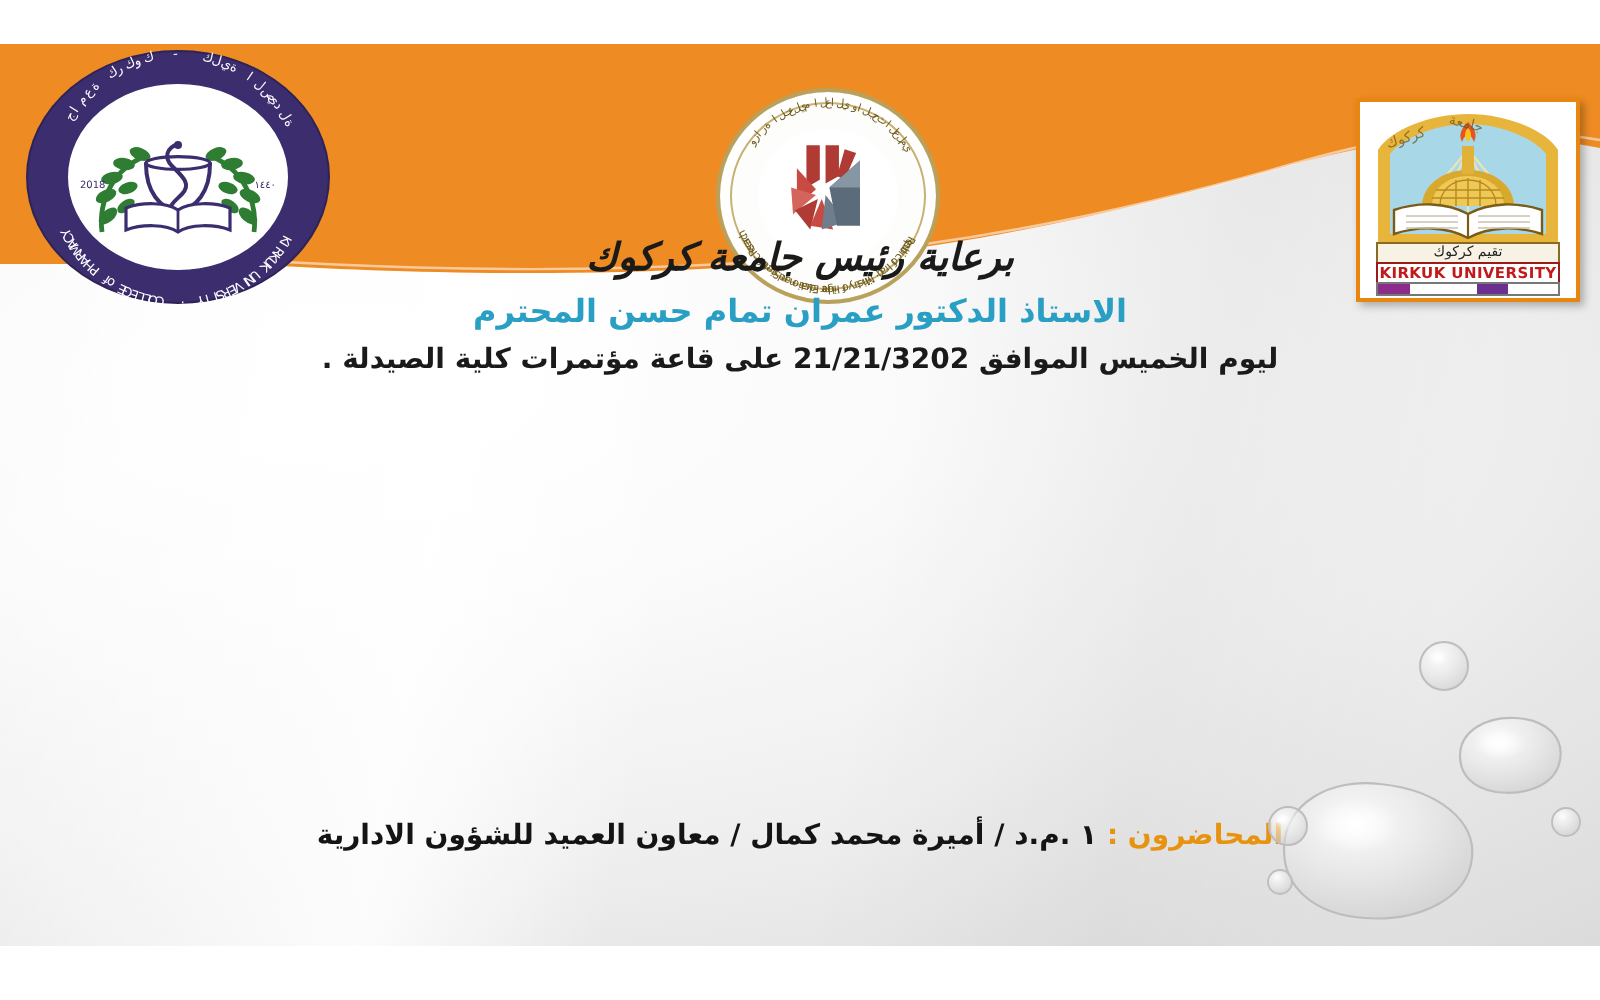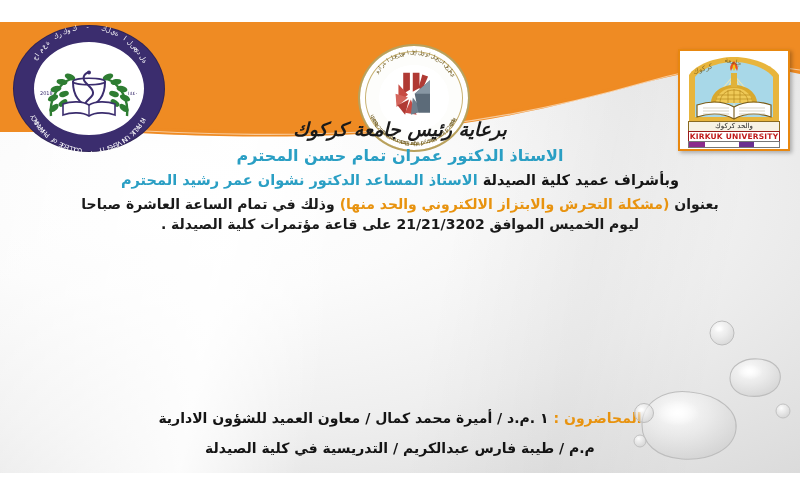--- a/index.html
+++ b/index.html
@@ -368,48 +368,36 @@
       <path d="M10,50 C22,46 36,46 47,52 C58,46 72,46 84,50 L84,62 C72,58 58,58 47,64 C36,58 22,58 10,62 Z" fill="#ffffff" stroke="#7a5c18" stroke-width="1.2"></path>
       <path d="M47,52 L47,64" stroke="#7a5c18" stroke-width="1.1"></path>
       <g stroke="#c9c2ad" stroke-width=".7">
         <path d="M16,53 L42,53 M16,56 L42,56 M16,59 L42,59 M52,53 L78,53 M52,56 L78,56 M52,59 L78,59"></path>
       </g>
       <g fill="#6b5418" opacity=".75" font-size="7">
         <text x="26" y="13" transform="rotate(-18 26 13)">كركوك</text>
         <text x="54" y="11" transform="rotate(14 54 11)">جامعة</text>
       </g>
     </svg>
-    <div class="ku-name-ar">والحد كركوك</div>
+    <div class="ku-name-ar">تقيم كركوك</div>
     <div class="ku-name-en">KIRKUK UNIVERSITY</div>
     <div class="ku-strip"></div>
   </div>
 
   <div class="body-text">
     <div class="line l1">برعاية رئيس جامعة كركوك</div>
     <div class="line l2">الاستاذ الدكتور عمران تمام حسن المحترم</div>
-    <div class="line l3">
-      <span>وبأشراف عميد كلية الصيدلة</span>
-      <span class="teal">الاستاذ المساعد الدكتور نشوان عمر رشيد المحترم</span>
-    </div>
-    <div class="line l5">
-      <span>بعنوان</span>
-      <span class="orange">(مشكلة التحرش والابتزاز الالكتروني والحد منها)</span>
-      <span>وذلك في تمام الساعة العاشرة صباحا</span>
-    </div>
     <div class="line l6">ليوم الخميس الموافق 2023/12/12 على    قاعة مؤتمرات كلية الصيدلة .</div>
   </div>
 
 
   <div class="speakers">
     <div class="sp-line">
       <span class="orange">المحاضرون :</span>
       <span>١ .م.د / أميرة محمد كمال / معاون العميد للشؤون الادارية</span>
-    </div>
-    <div class="sp-line">
-      <span>م.م / طيبة فارس عبدالكريم / التدريسية في كلية الصيدلة</span>
     </div>
   </div>
 
   <svg class="drops" viewBox="0 0 230 180">
     <defs>
       <radialGradient id="dropG" cx="38%" cy="30%" r="75%">
         <stop offset="0%" stop-color="#ffffff" stop-opacity=".95"></stop>
         <stop offset="45%" stop-color="#f0f0f0" stop-opacity=".55"></stop>
         <stop offset="100%" stop-color="#c9c9c9" stop-opacity=".55"></stop>
       </radialGradient>

